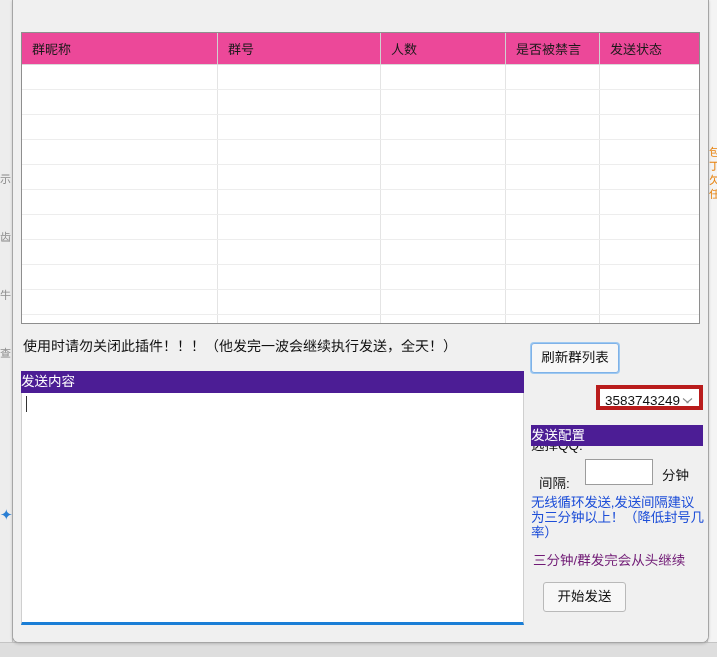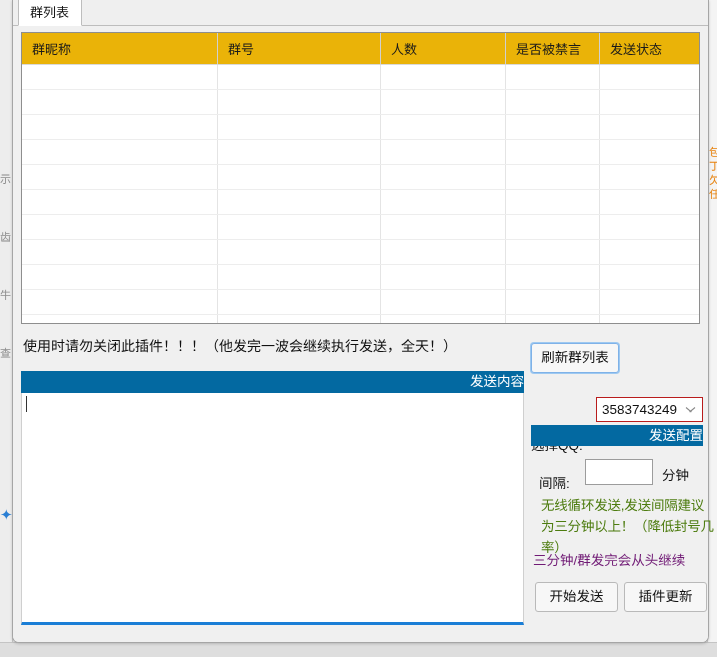--- a/index.html
+++ b/index.html
@@ -136,21 +136,21 @@
     width: 100%;
     border-collapse: collapse;
     table-layout: fixed;
     font-size: 13px;
   }
   table.group-table th {
     height: 31px;
     font-weight: normal;
     text-align: left;
     padding: 0 0 0 10px;
-    background: #eab308;
+    background: #ec4899;
     border-right: 1px solid #d0d0d0;
     border-bottom: 1px solid #d9d9d9;
     color: #1a1a1a;
     vertical-align: middle;
     white-space: nowrap;
     overflow: hidden;
   }
   table.group-table th:last-child { border-right: none; }
   table.group-table td {
     height: 24px;
@@ -167,23 +167,23 @@
     left: 10px;
     top: 337px;
     font-size: 14px;
     color: #111111;
     white-space: nowrap;
     line-height: 18px;
   }
 
   
   .purple-bar {
-    background: #0369a1;
+    background: #4c1d95;
     color: #ffffff;
-    text-align: right;
+    text-align: left;
     font-size: 13.5px;
     line-height: 20px;
     box-sizing: border-box;
   }
   .content-header {
     position: absolute;
     left: 8px;
     top: 371px;
     width: 503px;
     height: 22px;
@@ -272,24 +272,24 @@
   }
   .qq-label {
     position: absolute;
     left: 2px; top: 4px;
     font-size: 13.5px;
     white-space: nowrap;
     margin-top: 45px;
   }
   .qq-select {
     position: absolute;
-    left: 67px; top: 12px;
+    left: 67px; top: 0;
     width: 107px; height: 25px;
     background: #ffffff;
-    border: 1px solid #b91c1c;
+    border: 4px solid #b91c1c;
     box-sizing: border-box;
   }
   .qq-value {
     position: absolute;
     left: 5px; top: 4px;
     font-size: 13.5px;
     color: #111;
   }
   .chevron {
     position: absolute;
@@ -348,41 +348,41 @@
   }
   .interval-unit {
     position: absolute;
     left: 133px; top: 5px;
     font-size: 13.5px;
     white-space: nowrap;
   }
 
   .warn-red {
     position: absolute;
-    left: 12px; top: 158px;
+    left: 2px; top: 158px;
     width: 174px;
-    color: #4d7c0f;
-    font-size: 13.5px;
-    line-height: 21px;
+    color: #1d4ed8;
+    font-size: 13.5px;
+    line-height: 15px;
     letter-spacing: -0.2px;
     word-break: break-all;
   }
   .warn-red-2 {
     position: absolute;
     left: 4px; top: 216px;
     width: 174px;
     color: #701a75;
     font-size: 13.5px;
     line-height: 16px;
     white-space: nowrap;
   }
 
   .row-bottombuttons {
     position: absolute;
-    left: 0; top: 245px;
+    left: 8px; top: 245px;
     width: 175px; height: 44px;
   }
   .btn-start {
     position: absolute;
     left: 6px; top: 0;
     width: 83px; height: 30px;
   }
   .btn-update {
     position: absolute;
     left: 95px; top: 0;
@@ -412,23 +412,20 @@
   <div class="bg-right-strip"></div>
   <div class="bg-right-glyphs">包
 丁
 欠
 任</div>
   <div class="bg-bottom-bar"></div>
 </div>
 
 <div class="plugin-window">
 
-  <div class="tab-strip">
-    <div class="tab">群列表</div>
-  </div>
 
   <div class="table-wrap">
     <table class="group-table">
       <thead>
         <tr>
           <th style="width:185px">群昵称</th>
           <th style="width:152px">群号</th>
           <th style="width:114px">人数</th>
           <th style="width:83px">是否被禁言</th>
           <th style="width:90px">发送状态</th>
@@ -548,19 +545,18 @@
         <input type="text" value="" style="">
       </div>
       <span class="interval-unit">分钟</span>
     </div>
 
     <div class="warn-red">无线循环发送,发送间隔建议为三分钟以上！（降低封号几率）</div>
     <div class="warn-red-2">三分钟/群发完会从头继续</div>
 
     <div class="row-bottombuttons">
       <button class="btn btn-start">开始发送</button>
-      <button class="btn btn-update">插件更新</button>
     </div>
 
   </div>
 
   <div class="window-footer"></div>
 </div>
 
 </body></html>

